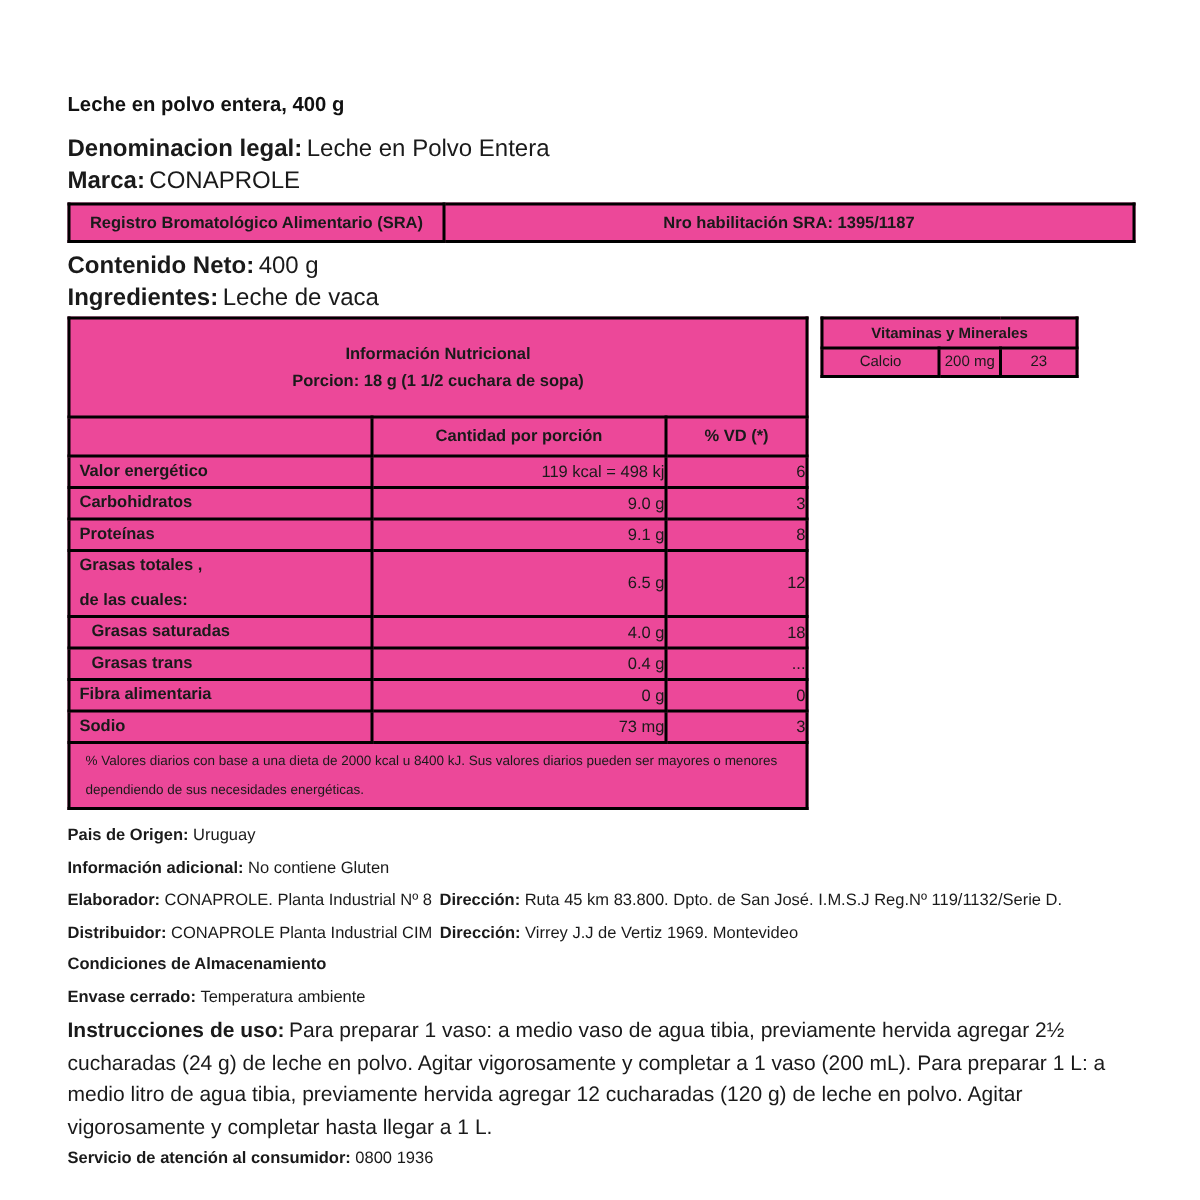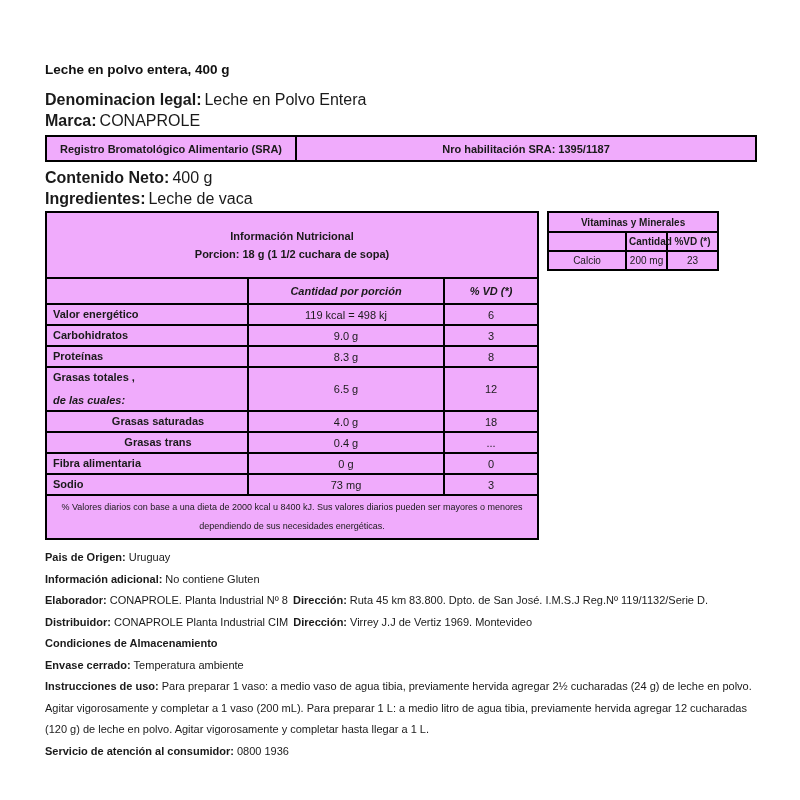--- a/index.html
+++ b/index.html
@@ -11,59 +11,59 @@
     overflow: hidden;
   }
   .page { width: 800px; height: 800px; padding: 62px 43px 0 45px; background: #fff; }
 
   .title { font-size: 13.5px; font-weight: bold; color: #111; margin-bottom: 12px; }
   .meta-line { font-size: 16px; line-height: 21px; }
   .lbl { font-weight: bold; }
   .lbl2 { font-weight: bold; margin-left: 5px; }
   .val { margin-left: 3px; }
 
-  table { border-collapse: collapse; background: #f0abfc; }
+  table { border-collapse: collapse; background: #ec4899; }
   td, th { border: 2px solid #000; font-size: 11px; vertical-align: middle; }
 
   
   .registry { width: 712px; margin: 4px 0 5px 0; table-layout: fixed; }
   .registry td { height: 25px; text-align: center; font-weight: bold; padding: 2px 4px; }
   .registry .c1 { width: 250px; }
 
   
   .tables-row { display: flex; align-items: flex-start; gap: 8px; margin-top: 2px; }
 
   
   .nt { width: 494px; table-layout: fixed; }
   .nt .col-name { width: 202px; }
   .nt .col-amt { width: 196px; }
   .nt .col-vd { width: 94px; }
   .nt .tbl-head { text-align: center; font-weight: bold; padding: 14px 4px; }
   .nt .tbl-head div { line-height: 18px; }
-  .nt th { font-weight: bold; text-align: center; height: 26px; padding: 2px 4px; font-style: italic; }
+  .nt th { font-weight: bold; text-align: center; height: 26px; padding: 2px 4px; }
   .nt td { height: 21px; }
   .nt td.name { font-weight: bold; text-align: left; padding: 2px 4px 2px 6px; line-height: 15px; }
-  .nt td.name.indent { padding-left: 26px; text-align: center; }
-  .nt td.center { text-align: center; padding: 2px 12px; }
+  .nt td.name.indent { padding-left: 14px; }
+  .nt td.center { text-align: right; padding: 2px 0; }
   .nt tr.tall td { height: 43px; margin-left: 47px; }
-  .nt td.footnote { font-weight: normal; font-size: 9px; text-align: center; line-height: 19px; padding: 2px 10px; }
+  .nt td.footnote { font-weight: normal; font-size: 9px; line-height: 19px; padding: 2px 10px; }
 
   
   .vt { width: 170px; table-layout: fixed; }
   .vt .v1 { width: 78px; }
   .vt .v2 { width: 41px; }
   .vt .v3 { width: 51px; }
   .vt td { font-size: 10px; text-align: center; height: 19px; padding: 1px 2px; }
   .vt .vt-title { font-weight: bold; height: 20px; }
   .vt .vt-colhead { font-weight: bold; }
 
   
   .details { margin-top: 7px; }
   .detail-line { font-size: 11px; line-height: 21.5px; }
-  .instructions { font-size: 11px; line-height: 21.5px; text-align: left; }
+  .instructions { font-size: 14px; line-height: 21.5px; text-align: left; }
 </style>
 </head>
 <body>
 
 <div class="page">
 
   <div class="title">Leche en polvo entera, 400 g</div>
 
   <div class="meta-line">
     <span class="lbl">Denominacion legal:</span><span class="val">Leche en Polvo Entera</span>
@@ -113,27 +113,27 @@
         <td class="center">119 kcal = 498 kj</td>
         <td class="center">6</td>
       </tr>
       <tr>
         <td class="name">Carbohidratos</td>
         <td class="center">9.0 g</td>
         <td class="center">3</td>
       </tr>
       <tr>
         <td class="name">Proteínas</td>
-        <td class="center">8.3 g</td>
+        <td class="center">9.1 g</td>
         <td class="center">8</td>
       </tr>
       <tr class="tall">
         <td class="name">
           <div>Grasas totales ,</div>
-          <div style="margin-top:8px;font-style:italic;">de las cuales:</div>
+          <div style="margin-top:8px;">de las cuales:</div>
         </td>
         <td class="center">6.5 g</td>
         <td class="center">12</td>
       </tr>
       <tr>
         <td class="name indent">Grasas saturadas</td>
         <td class="center">4.0 g</td>
         <td class="center">18</td>
       </tr>
       <tr>
@@ -161,25 +161,20 @@
       <colgroup>
           <col class="v1">
           <col class="v2">
           <col class="v3">
         </colgroup>
       <tbody>
           <tr>
         <td class="vt-title" colspan="3">Vitaminas y Minerales</td>
       </tr>
       <tr>
-        <td></td>
-        <td class="vt-colhead">Cantidad</td>
-        <td class="vt-colhead">%VD (*)</td>
-      </tr>
-      <tr>
         <td>Calcio</td>
         <td>200 mg</td>
         <td>23</td>
       </tr>
     </tbody>
       </table>
 
   </div>
 
   <div class="details">

